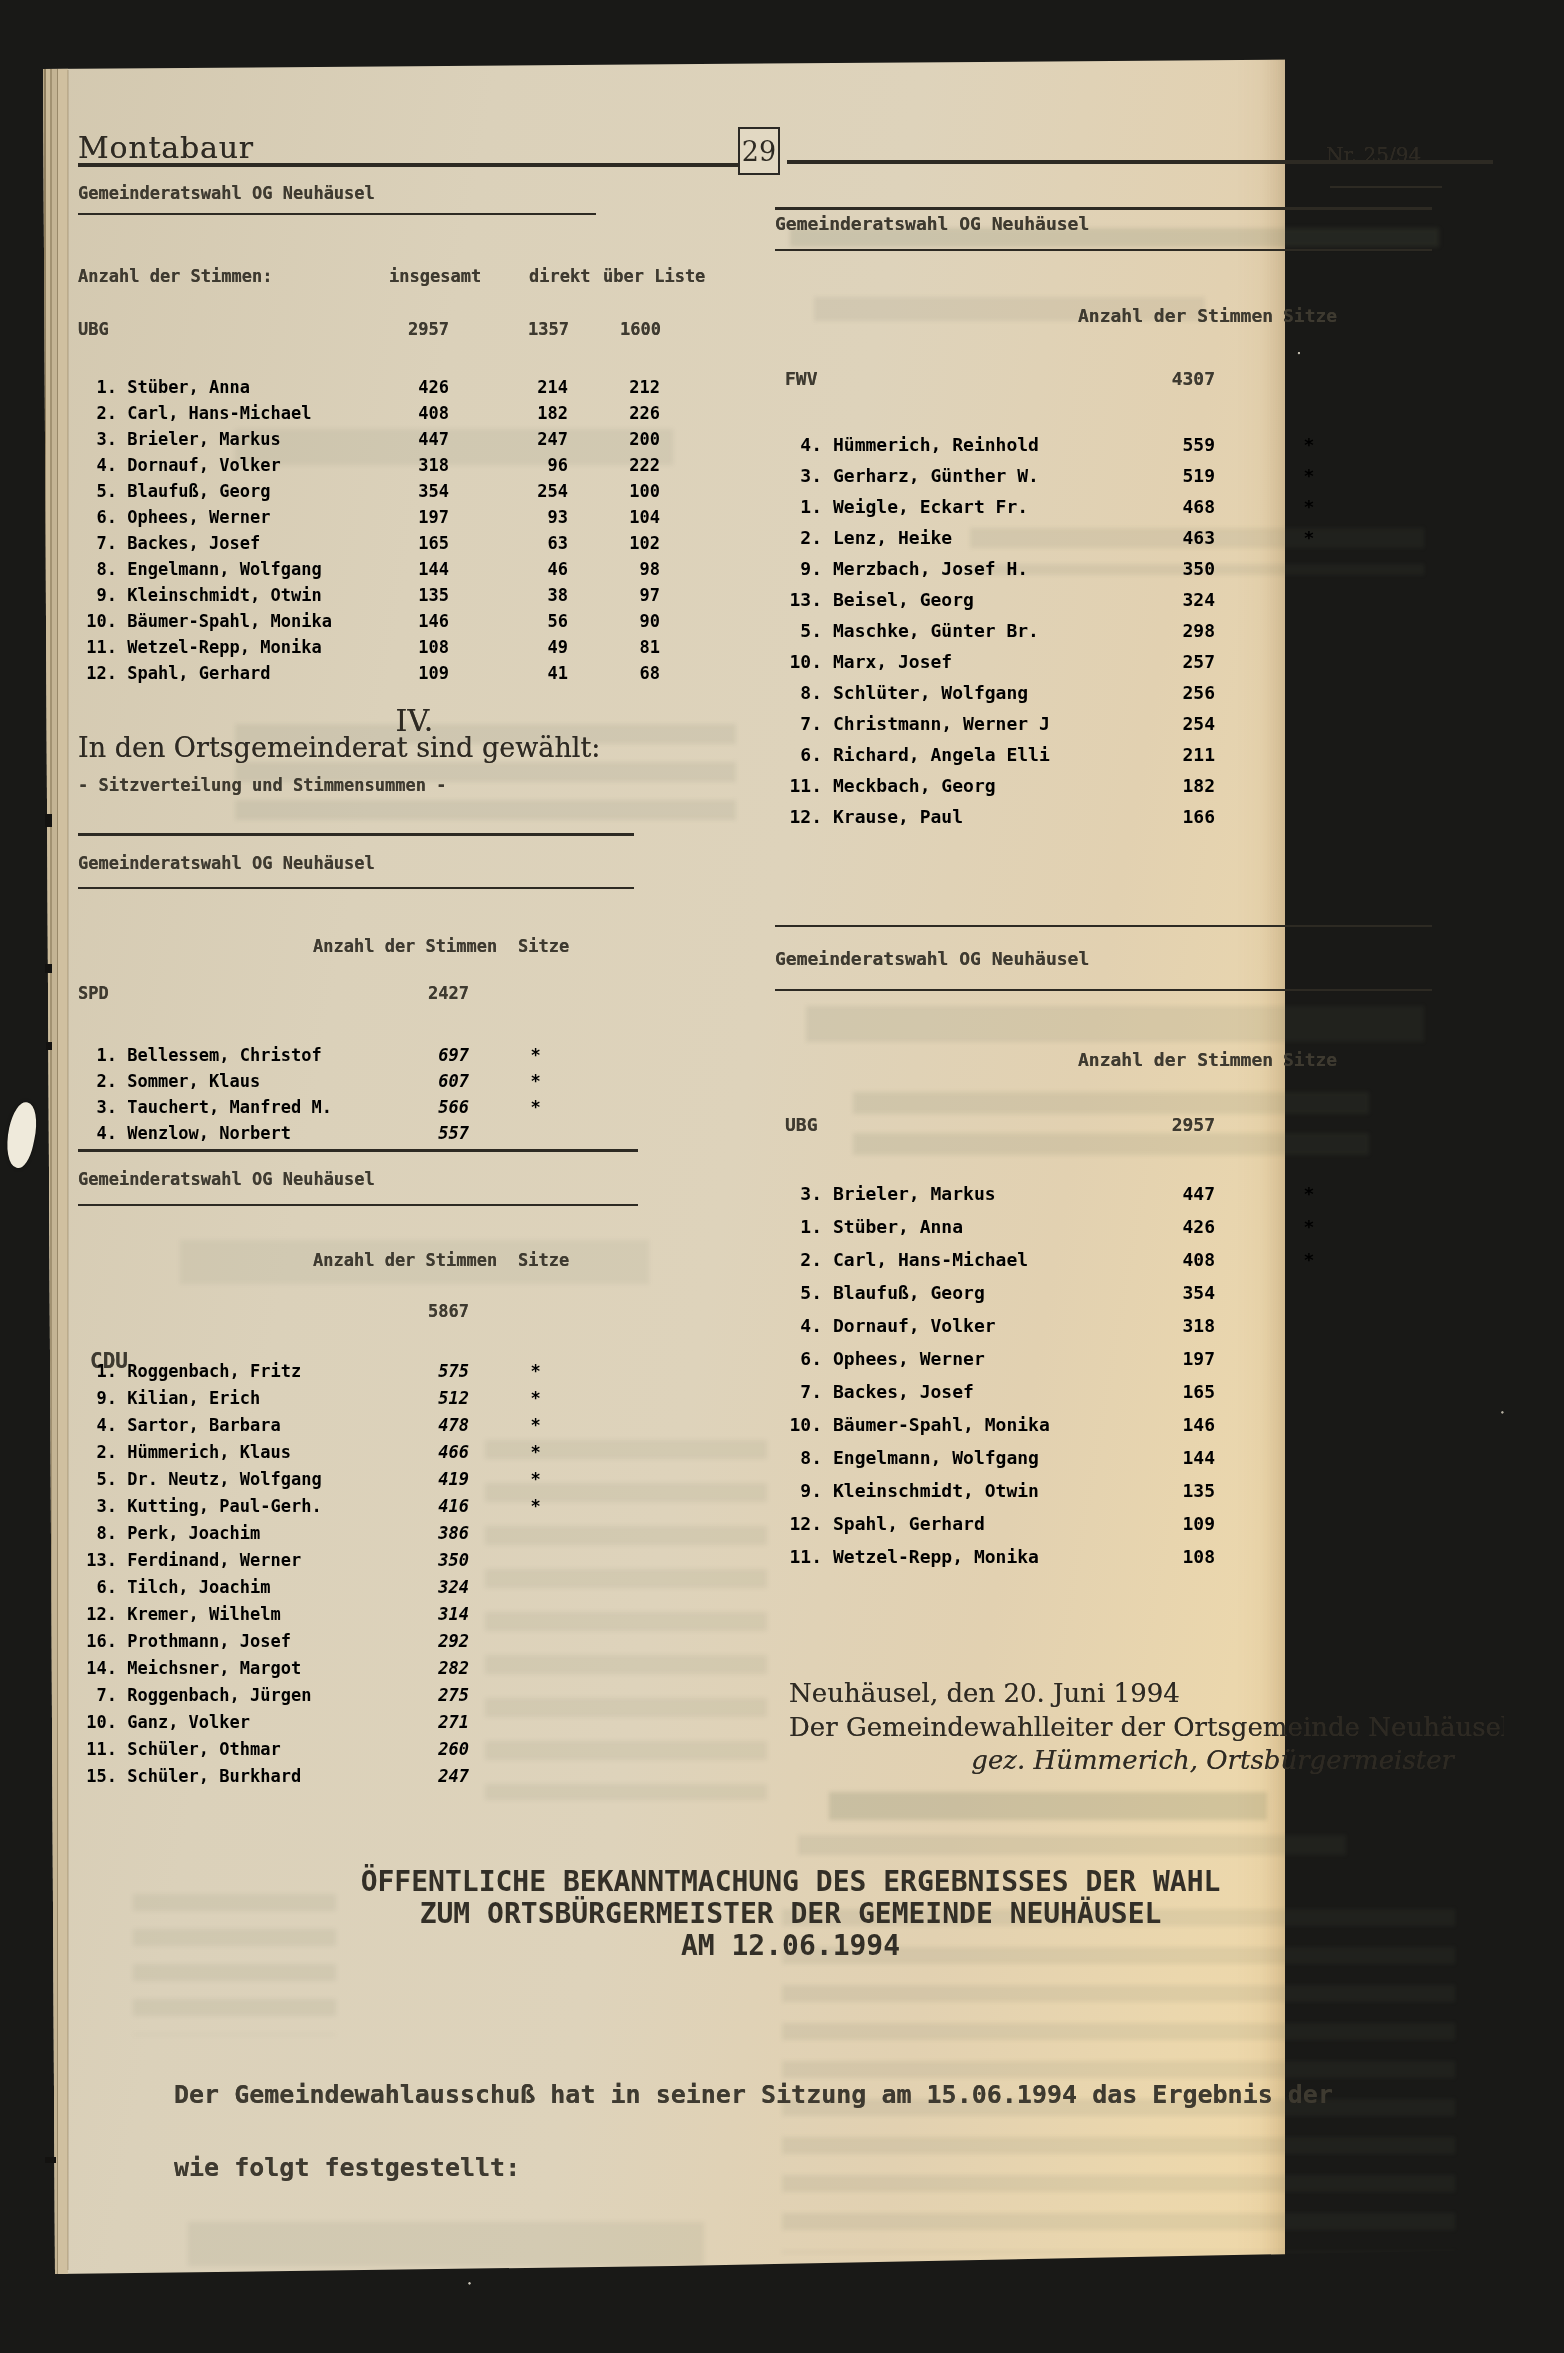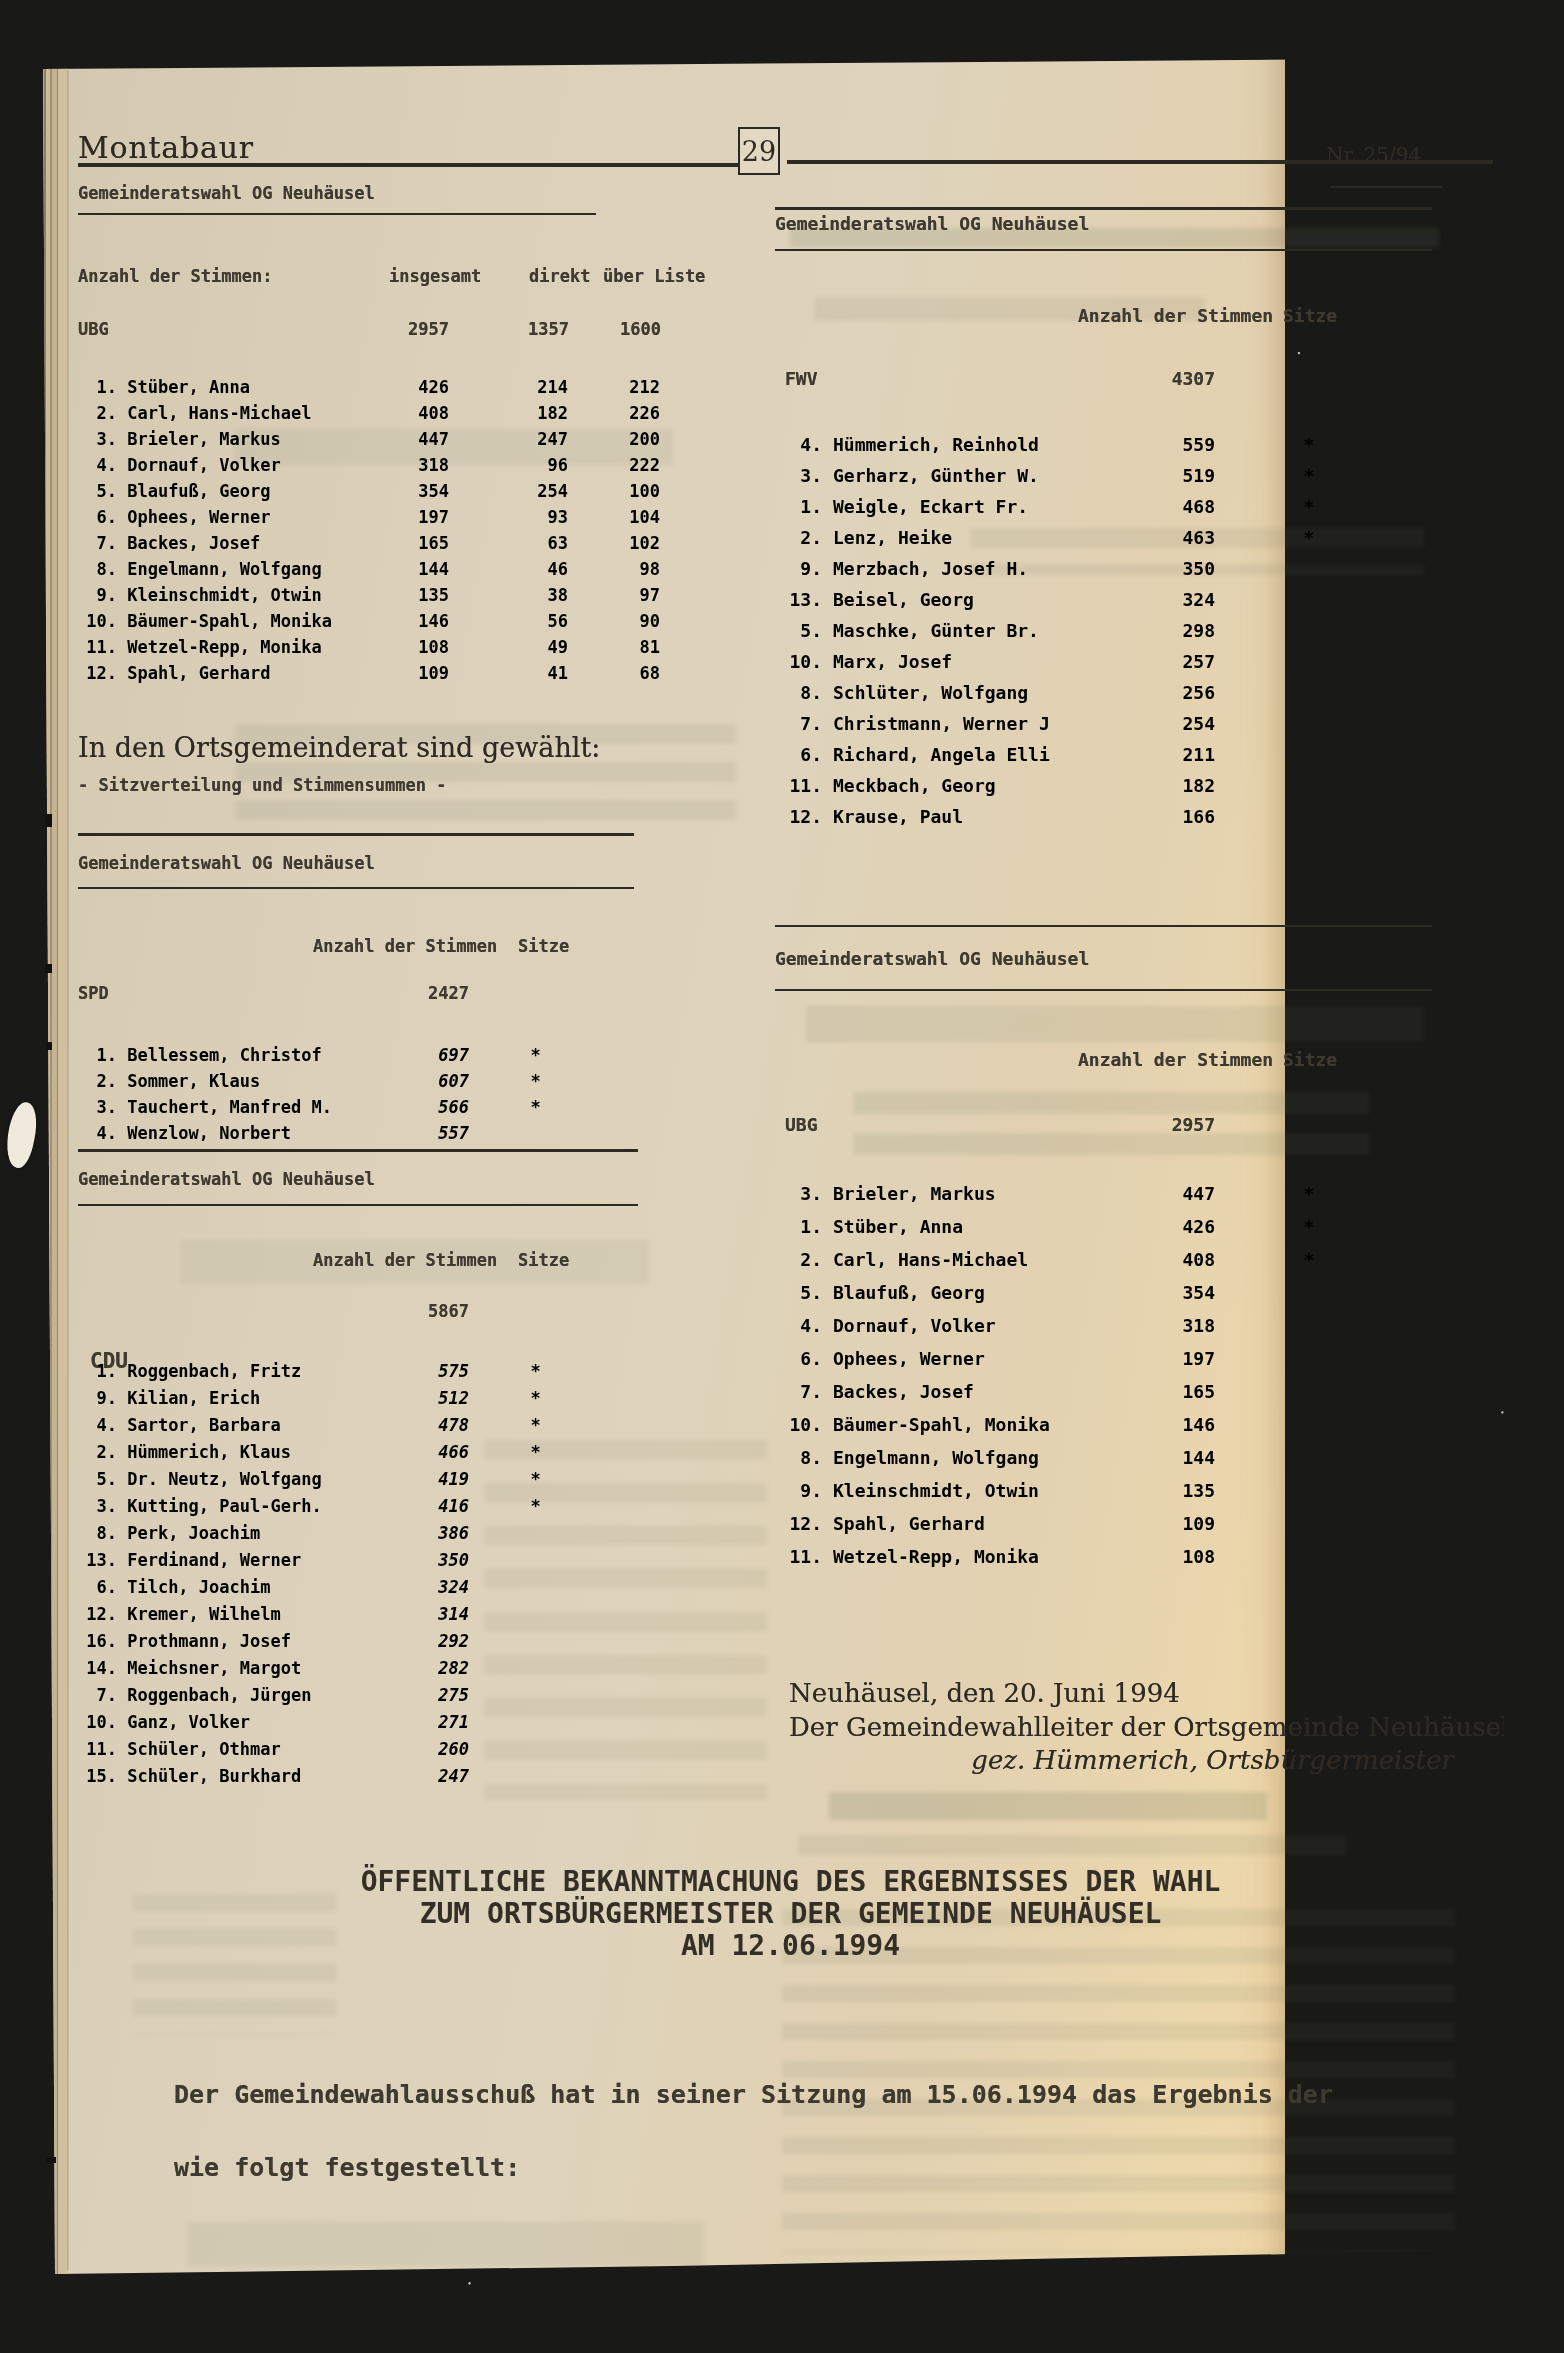--- a/index.html
+++ b/index.html
@@ -190,20 +190,21 @@
 
         <div class="trow">
           <span class="c no">12.</span>
           <span class="c name">Spahl, Gerhard</span>
           <span class="c v1">109</span>
           <span class="c v2">41</span>
           <span class="c v3">68</span>
         </div>
       </div>
 
+    <div class="txt serif" style="left:78px;top:703px;width:673px;text-align:center;font-size:30px;">IV.</div>
     <div class="txt serif" style="left:78px;top:732px;font-size:27px;">In den Ortsgemeinderat sind gewählt:</div>
     <div class="txt mono" style="left:78px;top:775px;font-size:17px;">- Sitzverteilung und Stimmensummen -</div>
 
     <div class="rule" style="left:78px;top:833px;width:556px;height:3.1px;"></div>
     <div class="txt mono" style="left:78px;top:853px;font-size:17px;">Gemeinderatswahl OG Neuhäusel</div>
     <div class="rule" style="left:78px;top:887px;width:556px;height:2.3px;"></div>
     <div class="txt mono" style="left:313px;top:936px;font-size:17px;">Anzahl der Stimmen</div>
     <div class="txt mono" style="left:518px;top:936px;font-size:17px;">Sitze</div>
     <div class="txt mono" style="left:78px;top:983px;font-size:17px;">SPD</div>
     <div class="txt mono" style="left:352px;top:983px;width:117px;text-align:right;font-size:17px;">2427</div>

